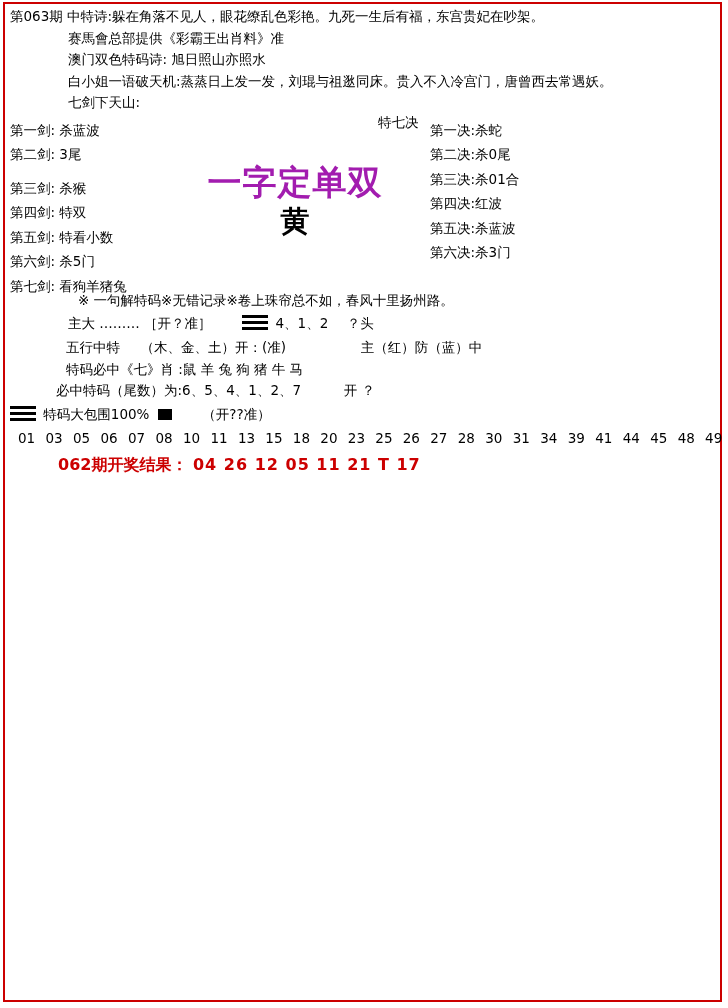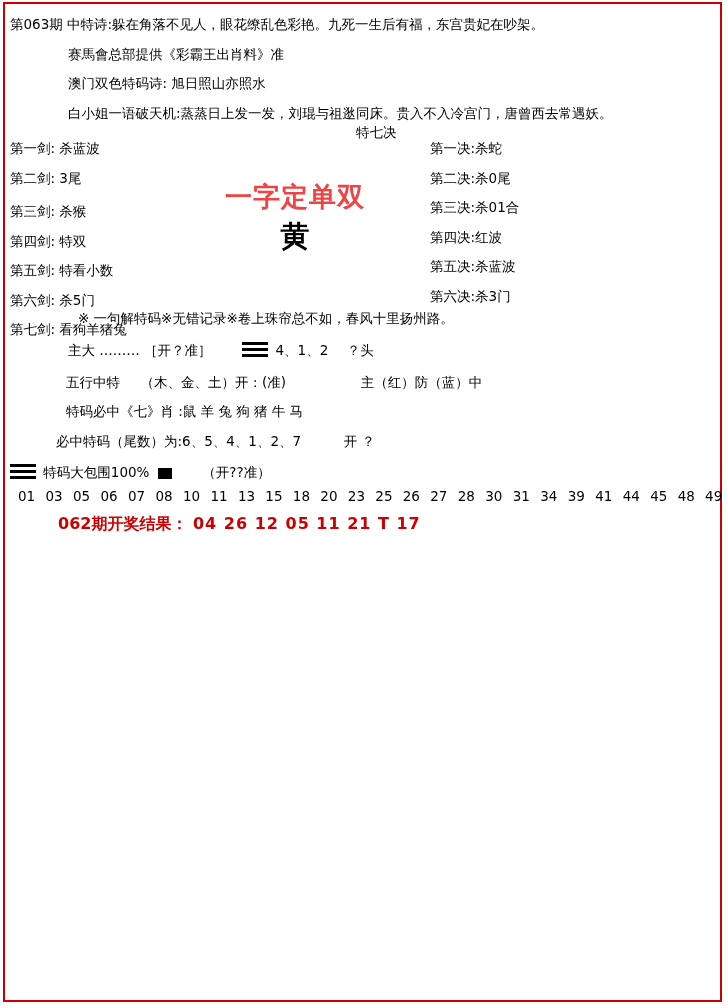--- a/index.html
+++ b/index.html
@@ -26,21 +26,21 @@
   .content {
     position: absolute;
     left: 10px;
     top: 2px;
     width: 700px;
     color: #000000;
     font-size: 13.5px;
     line-height: 1.0;
   }
   .line {
-    margin: 16px 0 3px 0;
+    margin: 8px 0 3px 0;
     white-space: nowrap;
     font-size: 13.5px;
   }
   .indent1 { padding-left: 58px; }
   .indent2 { padding-left: 58px; }
 
   
   .mid-block {
     position: relative;
     height: 170px;
@@ -55,35 +55,35 @@
   .col-left .line { margin-bottom: 11px; }
   .col-center {
     position: absolute;
     left: 170px;
     top: 45px;
     width: 230px;
     text-align: center;
   }
   .big-title {
     font-family: "DejaVu Serif", serif;
-    font-size: 27px;
+    font-size: 34px;
     font-weight: bold;
     letter-spacing: 1px;
-    margin: 12px;
-    color: #ef4444;
+    margin: 4px;
+    color: #a21caf;
   }
   .big-char {
     font-family: "DejaVu Serif", serif;
     font-size: 29px;
     font-weight: bold;
     margin: 8px 0 0 0;
   }
   .col-special {
     position: absolute;
-    left: 346px;
+    left: 368px;
     top: 0px;
     font-size: 13.5px;
   }
   .col-right {
     position: absolute;
     left: 420px;
     top: 0px;
     width: 230px;
   }
   .col-right .line { margin-bottom: 11px; }
@@ -145,20 +145,21 @@
   <div class="line">第063期 中特诗:躲在角落不见人，眼花缭乱色彩艳。九死一生后有福，东宫贵妃在吵架。</div>
 
   <div class="line indent1">赛馬會总部提供《彩霸王出肖料》准</div>
 
 
 
   <div class="line indent2">澳门双色特码诗: 旭日照山亦照水</div>
 
   <div class="line indent2">白小姐一语破天机:蒸蒸日上发一发，刘琨与祖逖同床。贵入不入冷宫门，唐曾西去常遇妖。</div>
 
+  <div class="line indent2">七剑下天山:</div>
 
   <div class="mid-block">
 
     <div class="col-left">
       <div class="line">第一剑: 杀蓝波</div>
       <div class="line">第二剑: 3尾</div>
       <div class="line" style="margin-top:20px">第三剑: 杀猴</div>
       <div class="line">第四剑: 特双</div>
       <div class="line">第五剑: 特看小数</div>
       <div class="line">第六剑: 杀5门</div>

